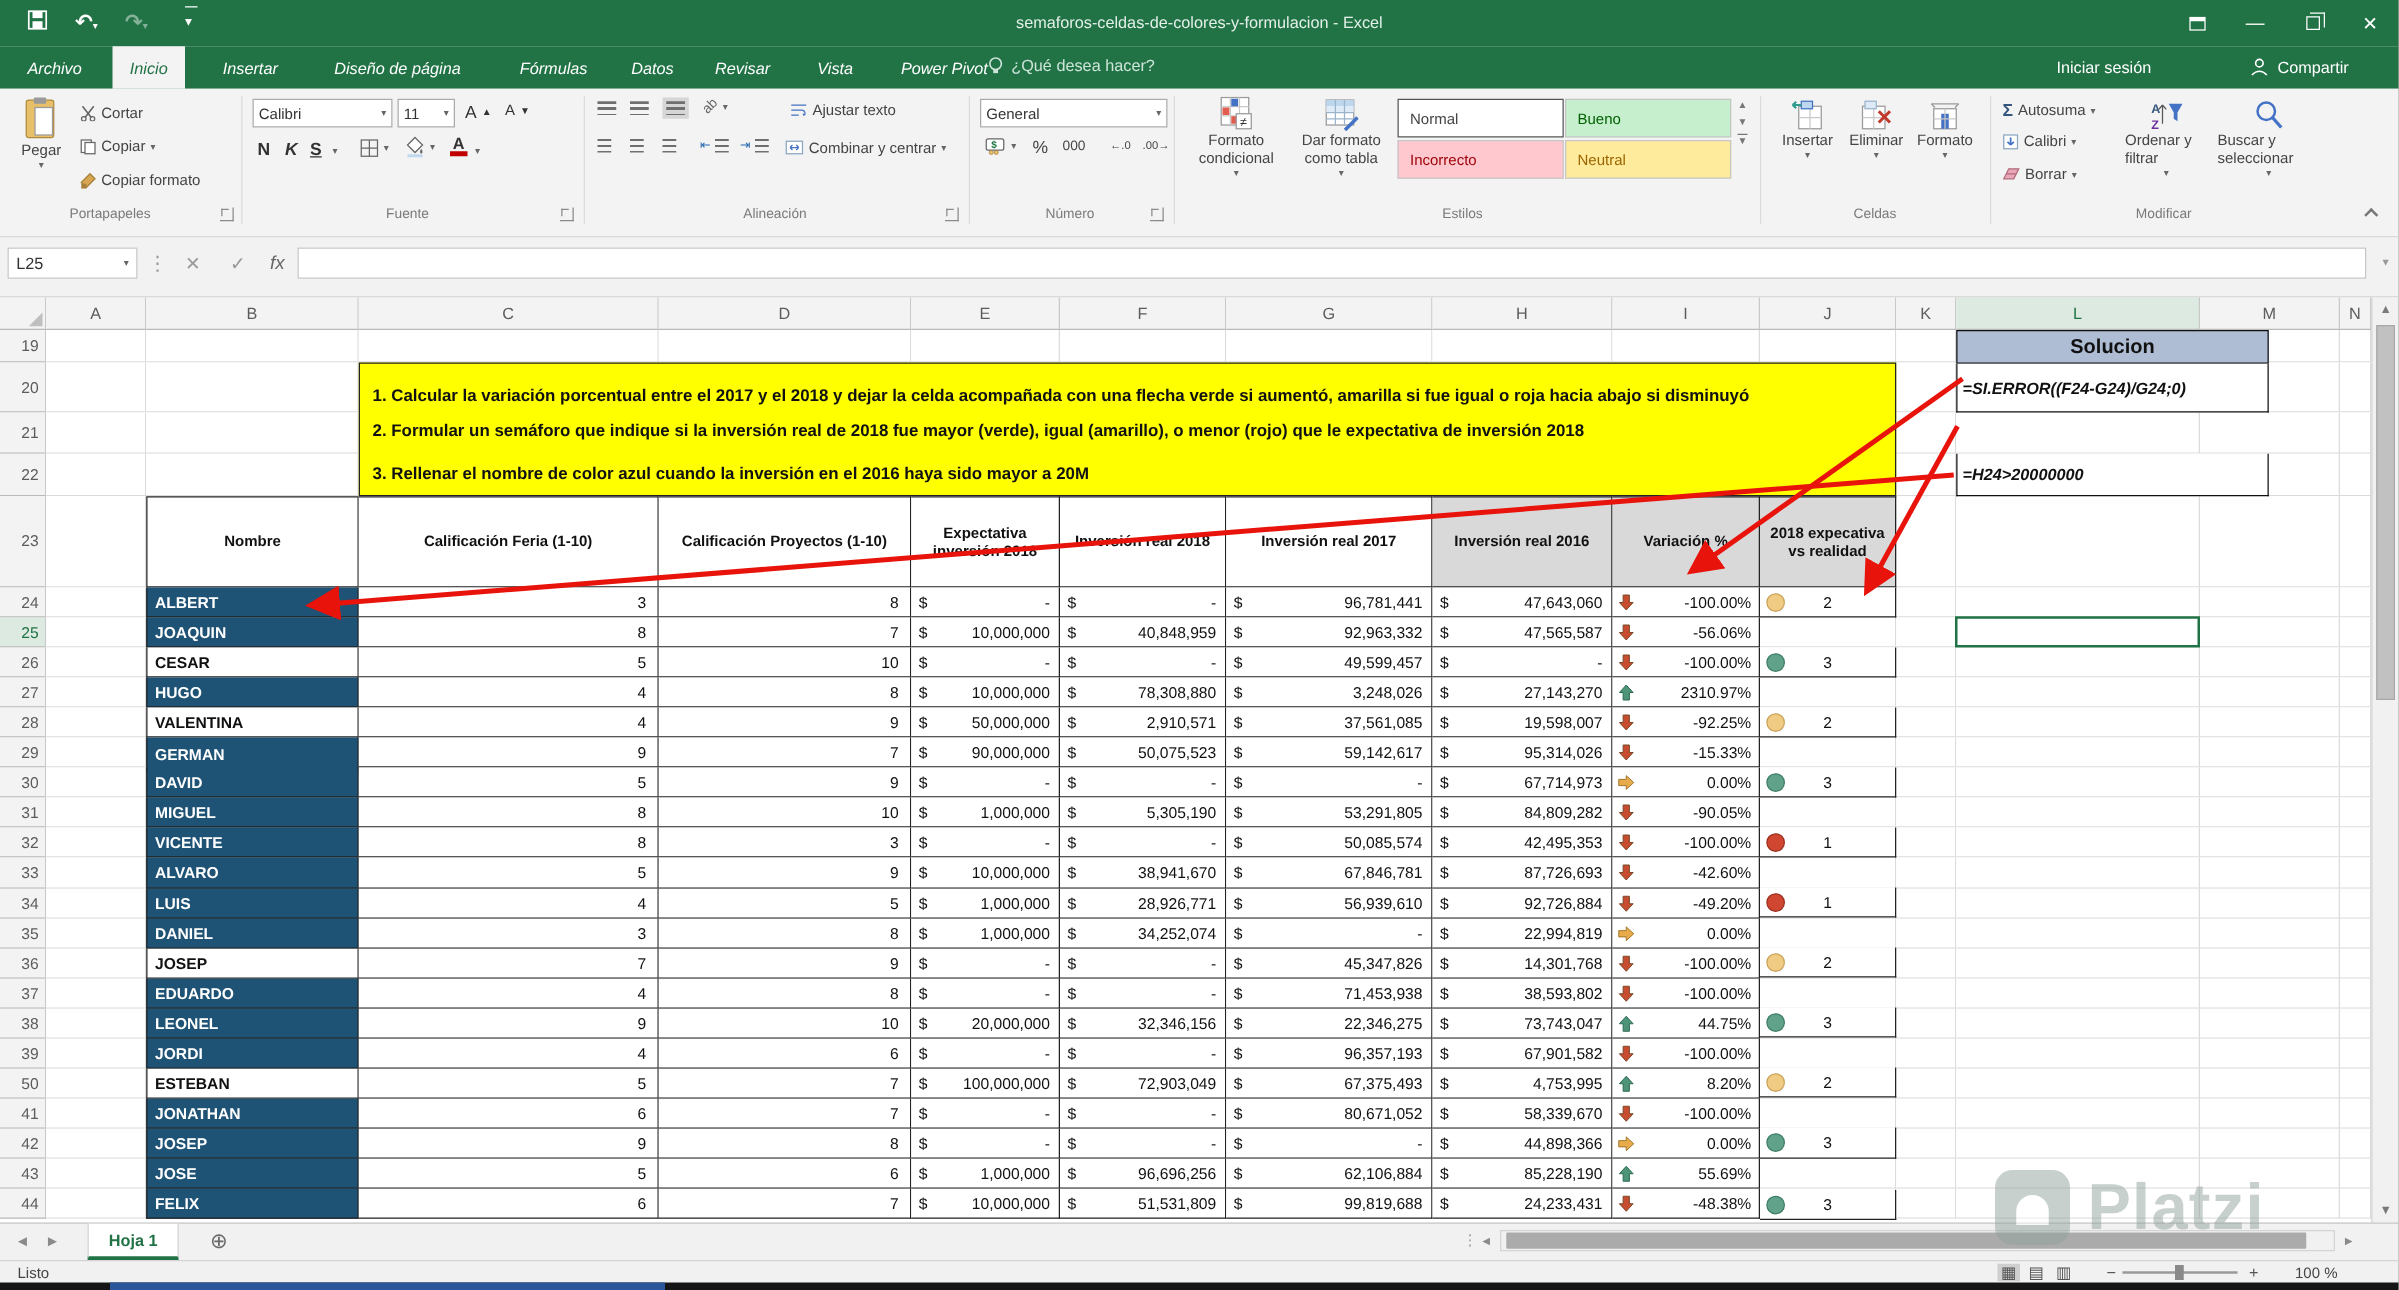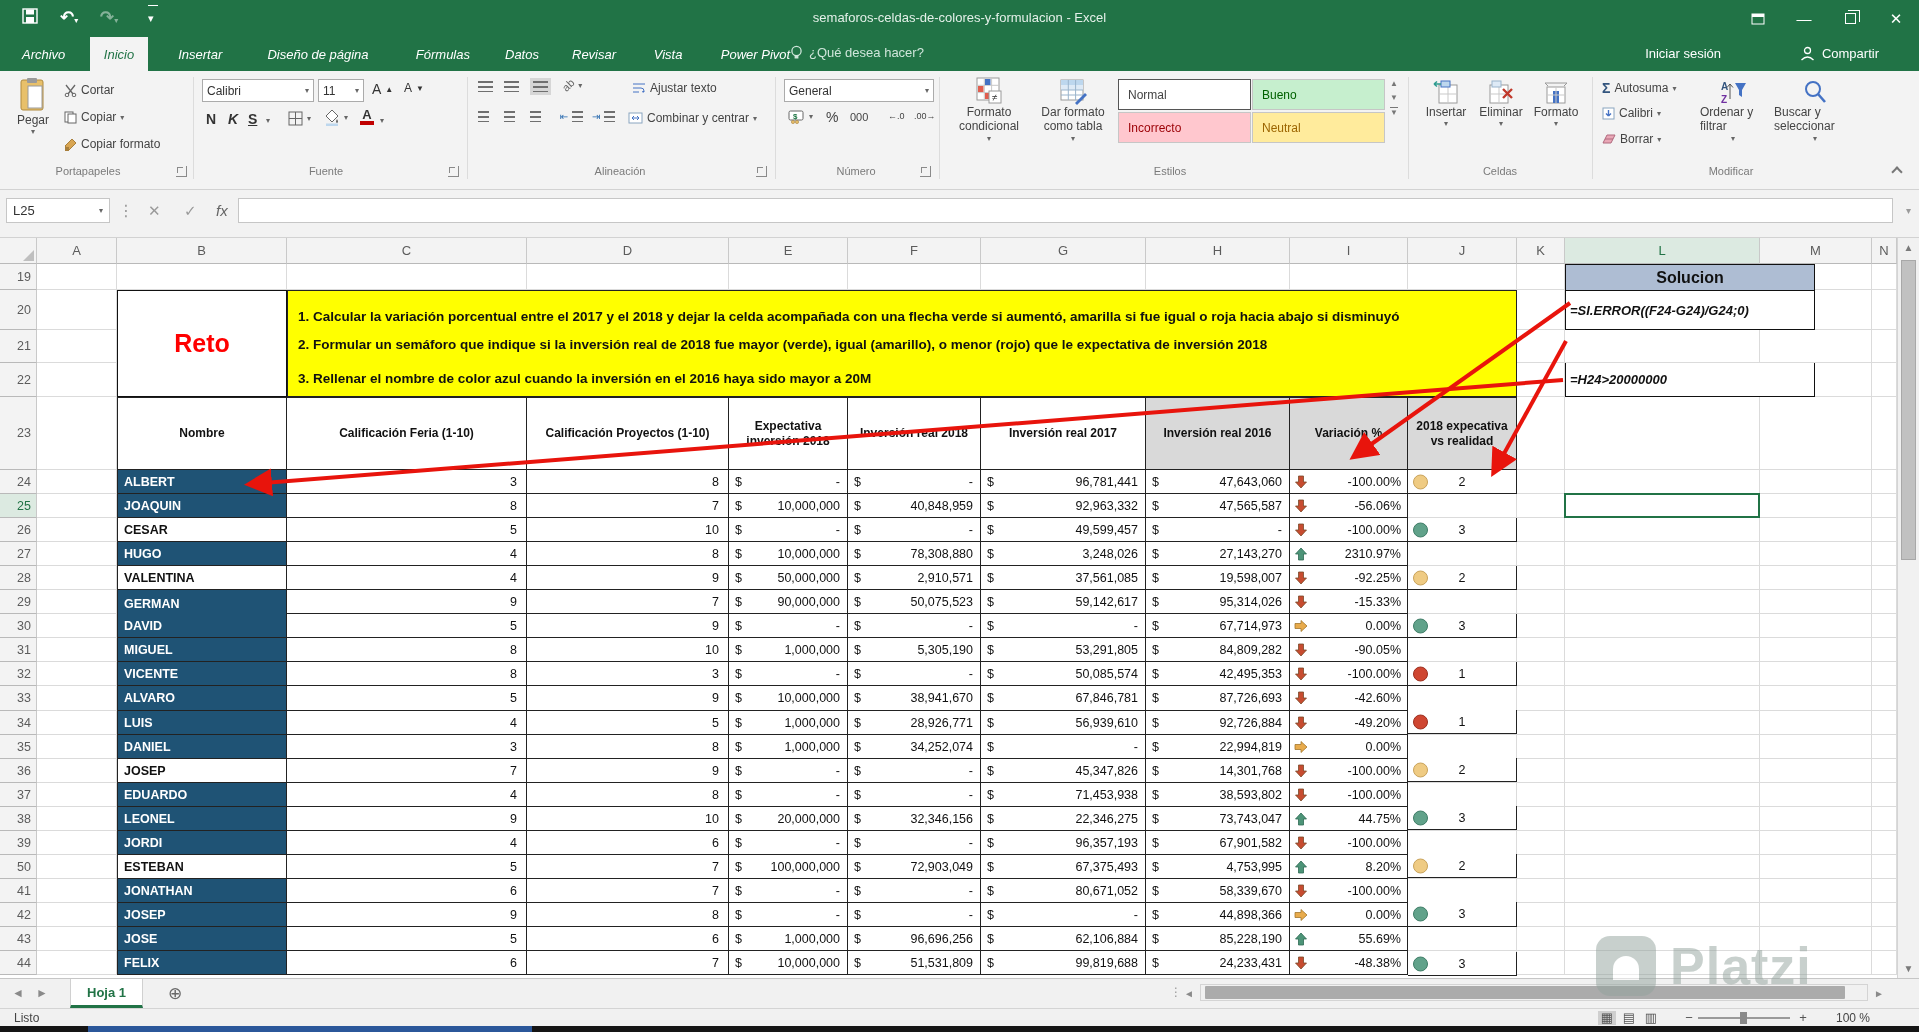--- a/index.html
+++ b/index.html
@@ -810,21 +810,20 @@
       <div class="cell" style="left: 848px; top: 951px; width: 133px; height: 24px;"></div>
       <div class="cell" style="left: 981px; top: 951px; width: 165px; height: 24px;"></div>
       <div class="cell" style="left: 1146px; top: 951px; width: 144px; height: 24px;"></div>
       <div class="cell" style="left: 1290px; top: 951px; width: 118px; height: 24px;"></div>
       <div class="cell" style="left: 1408px; top: 951px; width: 109px; height: 24px;"></div>
       <div class="cell" style="left: 1517px; top: 951px; width: 48px; height: 24px;"></div>
       <div class="cell" style="left: 1565px; top: 951px; width: 195px; height: 24px;"></div>
       <div class="cell" style="left: 1760px; top: 951px; width: 112px; height: 24px;"></div>
       <div class="cell" style="left: 1872px; top: 951px; width: 25px; height: 24px;"></div>
       <div class="cell" style="left: 37px; top: 975px; width: 1860px; height: 3px; border: none;"></div>
-      <div class="reto" style="left: 117px; top: 290px; width: 170px; height: 107px;">Reto</div>
       <div class="ybox" style="left: 287px; top: 290px; width: 1230px; height: 107px;">
         <div class="yline" style="top: 18px;">1. Calcular la variación porcentual entre el 2017  y el 2018 y dejar la celda acompañada con una flecha verde si aumentó, amarilla si fue igual o roja hacia abajo si disminuyó</div>
         <div class="yline" style="top: 46px;">2. Formular un semáforo que indique si la inversión real de 2018 fue mayor (verde), igual (amarillo), o menor (rojo) que le expectativa de inversión 2018</div>
         <div class="yline" style="top: 80px;">3. Rellenar el nombre de color azul cuando la inversión en el 2016 haya sido mayor a 20M</div>
       </div>
       <div class="solhead" style="left: 1565px; top: 264px; width: 250px; height: 27px;">Solucion</div>
       <div class="solrow" style="left: 1565px; top: 291px; width: 250px; height: 39px;">=SI.ERROR((F24-G24)/G24;0)</div>
       <div class="solrow" style="left: 1565px; top: 363px; width: 250px; height: 34px;">=H24&gt;20000000</div>
       <div class="tcell thead" style="left: 117px; top: 397px; width: 170px; height: 73px; background: rgb(255, 255, 255); border-top: 1px solid rgb(34, 34, 34); border-left: 1px solid rgb(34, 34, 34);">Nombre</div>
       <div class="tcell thead" style="left: 287px; top: 397px; width: 240px; height: 73px; background: rgb(255, 255, 255); border-top: 1px solid rgb(34, 34, 34); border-left: none;">Calificación Feria (1-10)</div>

